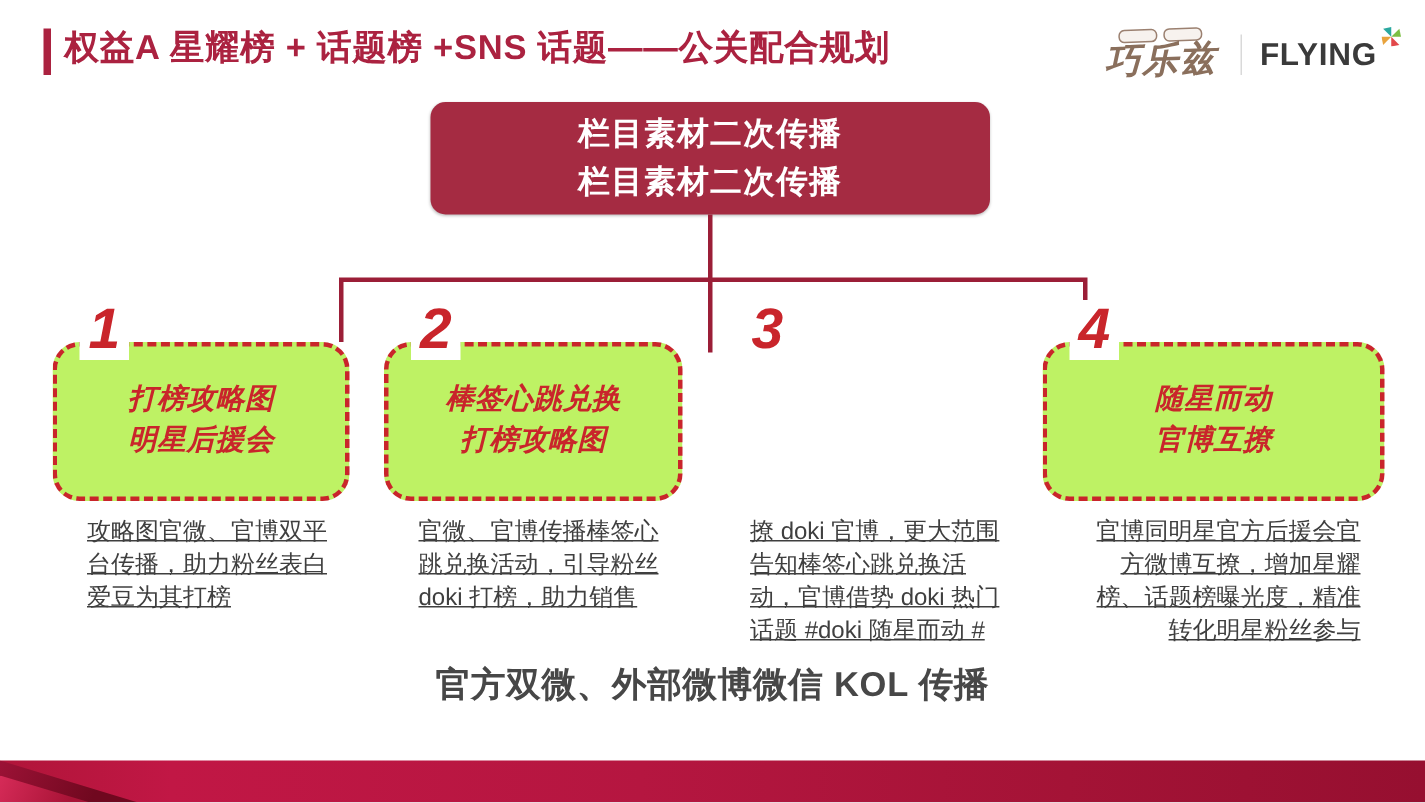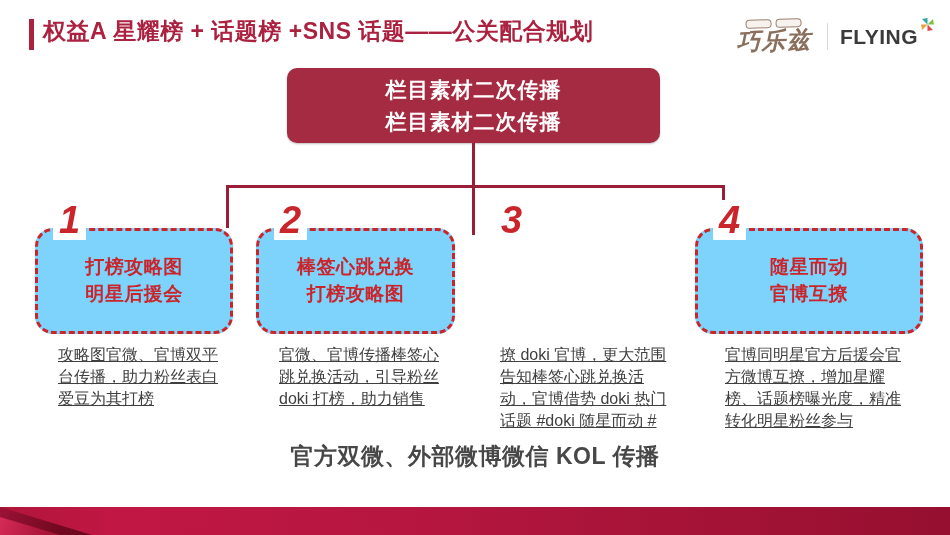--- a/index.html
+++ b/index.html
@@ -38,31 +38,31 @@
   
   .step{position:absolute;top:202px;height:260px;}
   .step-num{
     position:absolute;top:-2px;left:18px;z-index:2;background:#ffffff;padding:0 6px;
     font-size:38px;line-height:40px;font-weight:bold;font-style:italic;color:#C9252B;
   }
   .step-box{
     position:absolute;top:26px;left:0;right:0;height:100px;border:3px dashed #C9252B;border-radius:18px;
     display:flex;flex-direction:column;justify-content:center;align-items:center;
     color:#C9252B;font-size:19px;font-weight:bold;line-height:1.4;letter-spacing:0.5px;text-align:center;
-    background:#7dd3fc;z-index:1;
+    background:#bef264;z-index:1;font-style:italic;
   }
   .step-desc{
     position:absolute;top:142px;left:23px;width:170px;margin:0;
     color:#3F3F3F;font-size:16px;line-height:1.38;text-align:left;overflow-wrap:break-word;text-decoration:underline;
   }
   .s1{left:35px;width:198px;}
   .s2{left:256px;width:199px;}
   .s3{left:477px;width:206px;}
   .s4{left:695px;width:228px;}
-  .s4 .step-desc{left:30px;width:182px;}
+  .s4 .step-desc{left:30px;width:182px;text-align:right;}
   
   .footer-note{
     position:absolute;left:0;right:0;top:441px;margin:0;text-align:center;
     font-size:23px;font-weight:bold;color:#474747;letter-spacing:0.5px;
   }
   .ribbon{
     position:absolute;left:0;bottom:0;width:100%;height:28px;
     background:linear-gradient(90deg,#b01539 0%,#c11745 12%,#b51640 45%,#a41336 75%,#960f30 100%);
   }
   .ribbon-fold-dark{

